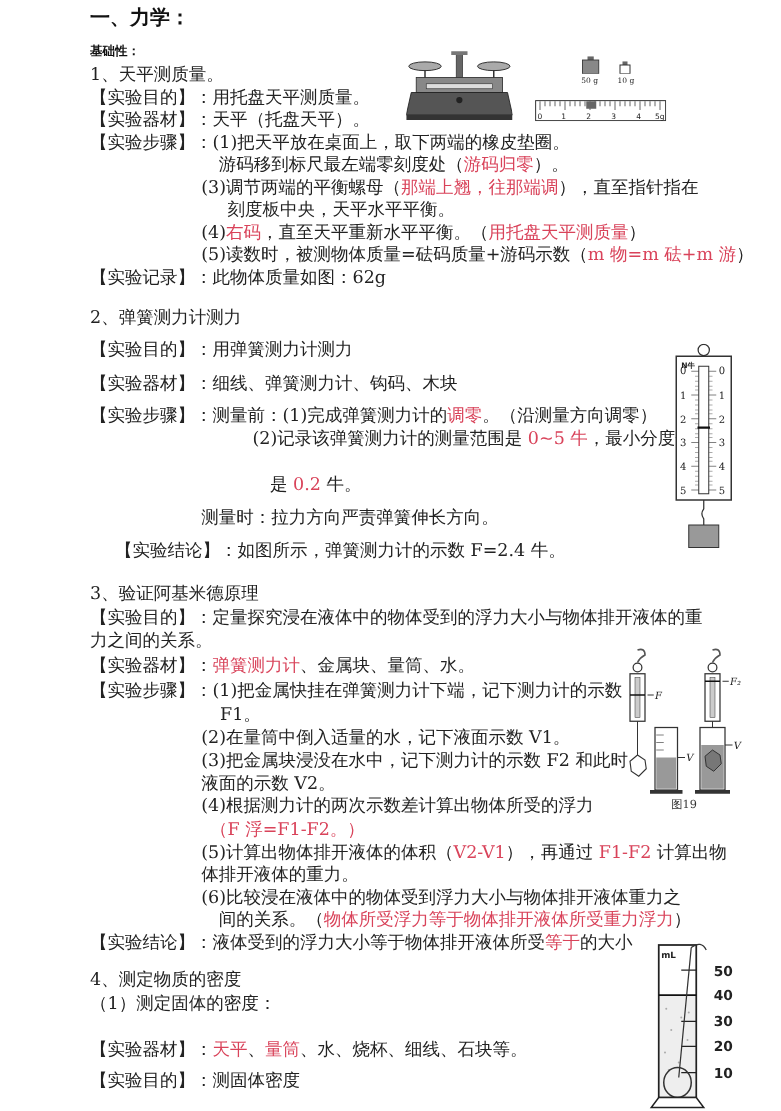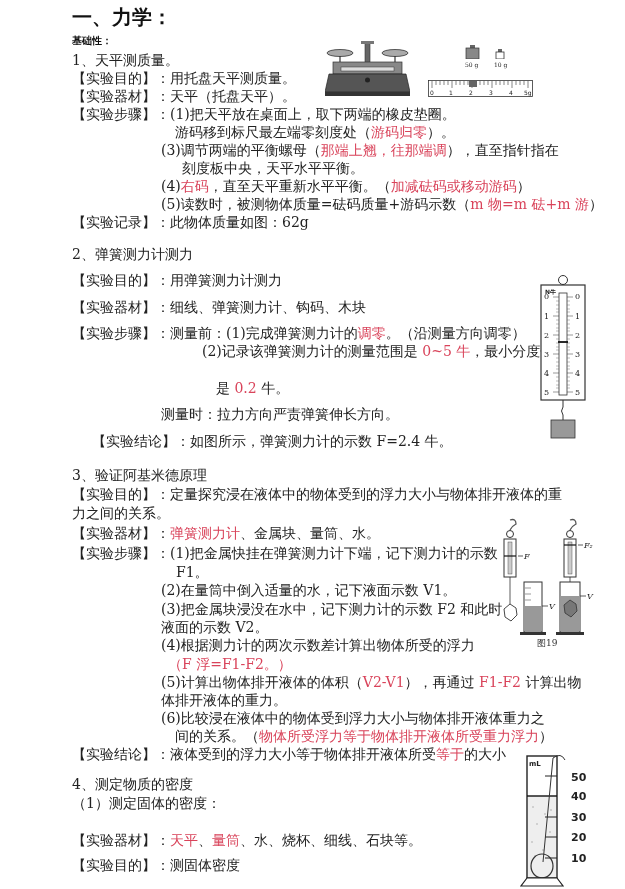--- a/index.html
+++ b/index.html
@@ -1,21 +1,21 @@
 <!DOCTYPE html>
 <html><head>
 <meta charset="utf-8">
 <style>
   html, body { margin:0; padding:0; background:#ffffff; }
   body { width:625px; height:889px; position:relative; overflow:hidden;
          font-family:"DejaVu Serif","Liberation Serif",serif; color:#222; }
   .abs { position:absolute; white-space:nowrap; }
   .t { font-size:14px; line-height:17px; }
   .red { color:#d9435a; }
-  .h1 { font-family:"DejaVu Sans","Liberation Sans",sans-serif; font-size:20px; font-weight:bold; color:#111; }
+  .h1 { font-family:"DejaVu Sans","Liberation Sans",sans-serif; font-size:16px; font-weight:bold; color:#111; }
   .h2 { font-family:"DejaVu Sans","Liberation Sans",sans-serif; font-size:10px; font-weight:bold; color:#111; }
   svg { position:absolute; }
 </style>
 </head>
 <body>
 
 <div class="abs h1" style="left:72px;top:4px;">一、力学：</div>
 <div class="abs h2" style="left:72px;top:34px;">基础性：</div>
 
 <div class="abs t" style="left:72px;top:52px;">1、天平测质量。</div>
@@ -29,21 +29,21 @@
   <span>【实验步骤】：</span><span>(1)把天平放在桌面上，取下两端的橡皮垫圈。</span>
 </div>
 <div class="abs t" style="left:175px;top:124px;">
   <span>游码移到标尺最左端零刻度处（</span><span class="red">游码归零</span><span>）。</span>
 </div>
 <div class="abs t" style="left:161px;top:142px;">
   <span>(3)调节两端的平衡螺母（</span><span class="red">那端上翘，往那端调</span><span>），直至指针指在</span>
 </div>
 <div class="abs t" style="left:182px;top:160px;">刻度板中央，天平水平平衡。</div>
 <div class="abs t" style="left:161px;top:178px;">
-  <span>(4)</span><span class="red">右码</span><span>，直至天平重新水平平衡。（</span><span class="red">加减砝码或移动游码</span><span>）</span>
+  <span>(4)</span><span class="red">右码</span><span>，直至天平重新水平平衡。（</span><span class="red">用托盘天平测质量</span><span>）</span>
 </div>
 <div class="abs t" style="left:161px;top:196px;">
   <span>(5)读数时，被测物体质量=砝码质量+游码示数（</span><span class="red">m 物=m 砝+m 游</span><span>）</span>
 </div>
 <div class="abs t" style="left:72px;top:214px;">
   <span>【实验记录】：</span><span>此物体质量如图：62g</span>
 </div>
 
 <svg style="left:325px;top:40px;" width="85" height="58" viewBox="0 0 85 58">
   <ellipse cx="15" cy="13" rx="13" ry="3.5" fill="#aaa" stroke="#333" stroke-width="0.8"></ellipse>

